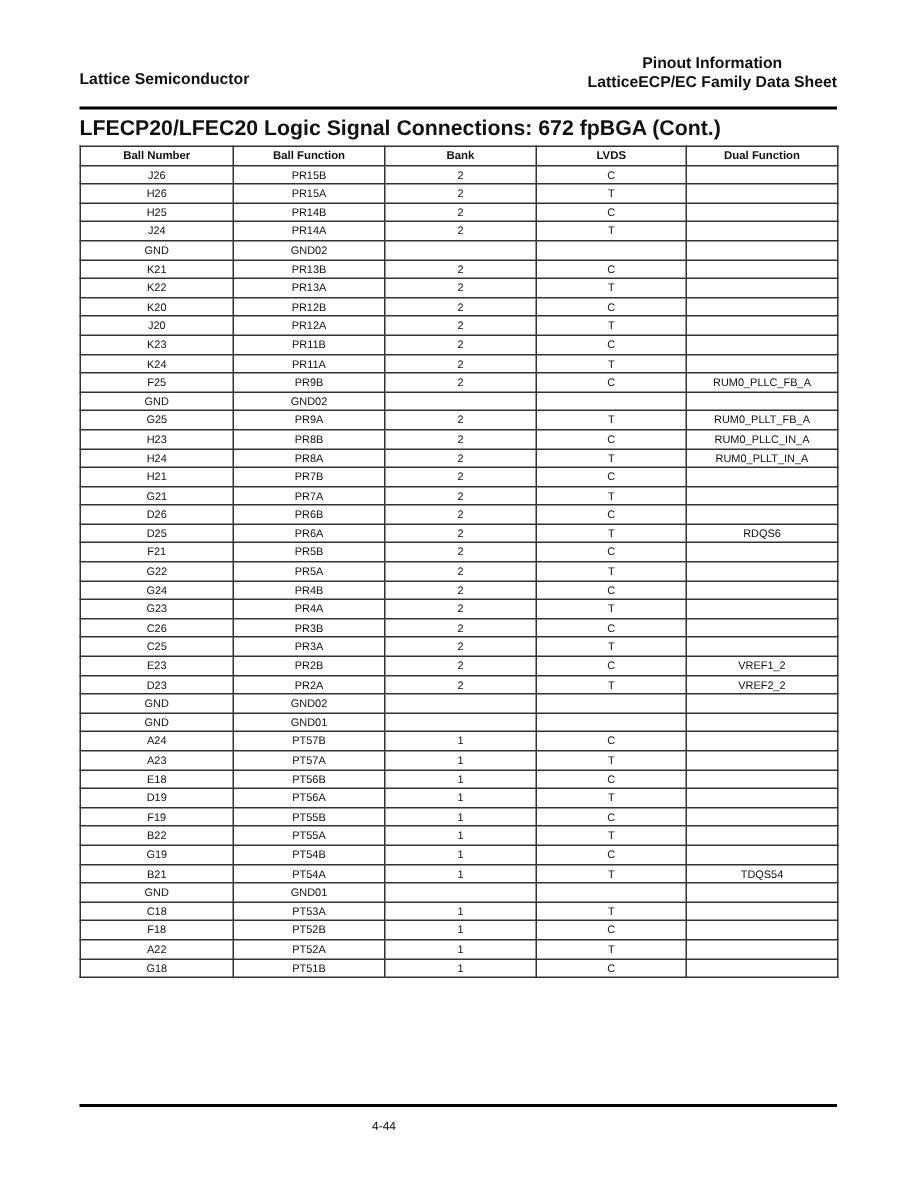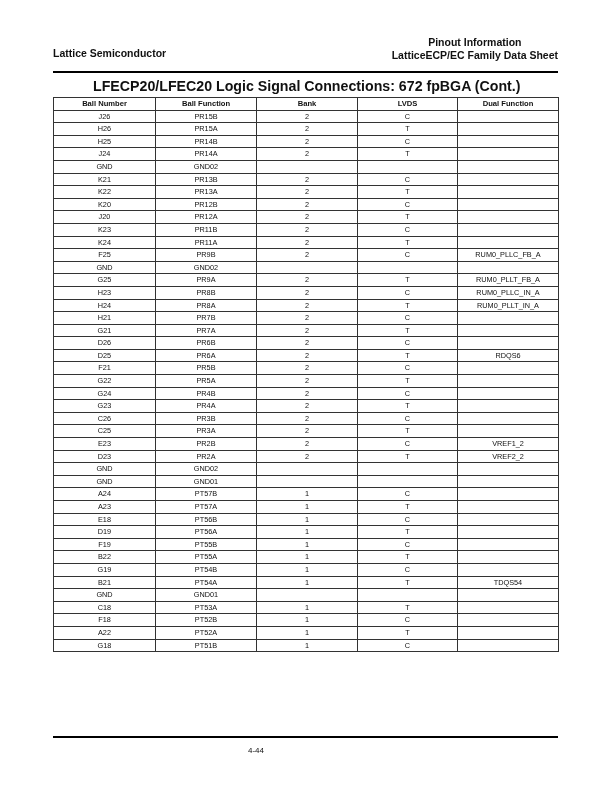--- a/index.html
+++ b/index.html
@@ -1,21 +1,21 @@
 <!DOCTYPE html>
 <html><head>
 <meta charset="utf-8">
 <style>
   html, body { margin: 0; padding: 0; background: #ffffff; }
   body { width: 612px; height: 792px; position: relative; overflow: hidden;
          font-family: "Liberation Sans", sans-serif; color: #111; }
   .hdr-left { position: absolute; left: 53px; top: 47px; font-size: 10.5px; font-weight: bold; }
   .hdr-right { position: absolute; right: 54px; top: 36px; font-size: 10.5px; font-weight: bold; text-align: center; line-height: 12.5px; }
   .rule-top { position: absolute; left: 53px; width: 505px; top: 71px; height: 2px; background: #000; }
-  .title { position: absolute; left: 53px; top: 78px; font-size: 14.2px; font-weight: bold; white-space: nowrap; margin-left: 40px; }
+  .title { position: absolute; left: 53px; top: 78px; font-size: 14.2px; font-weight: bold; white-space: nowrap; }
   table { position: absolute; left: 53px; top: 97px; width: 505px; border-collapse: collapse; table-layout: fixed; border-radius: 23px; }
   th, td { border: 1px solid #333; height: 11.6px; padding: 0; font-size: 7.3px; text-align: center; line-height: 11.6px; white-space: nowrap; overflow: hidden; }
   th { font-weight: bold; font-size: 7.6px; }
   .rule-bot { position: absolute; left: 53px; width: 505px; top: 736px; height: 2px; background: #000; }
   .page-num { position: absolute; left: 0; width: 512px; top: 746px; text-align: center; font-size: 8px; }
 </style>
 </head>
 <body>
 
 <div class="hdr-left">Lattice Semiconductor</div>

